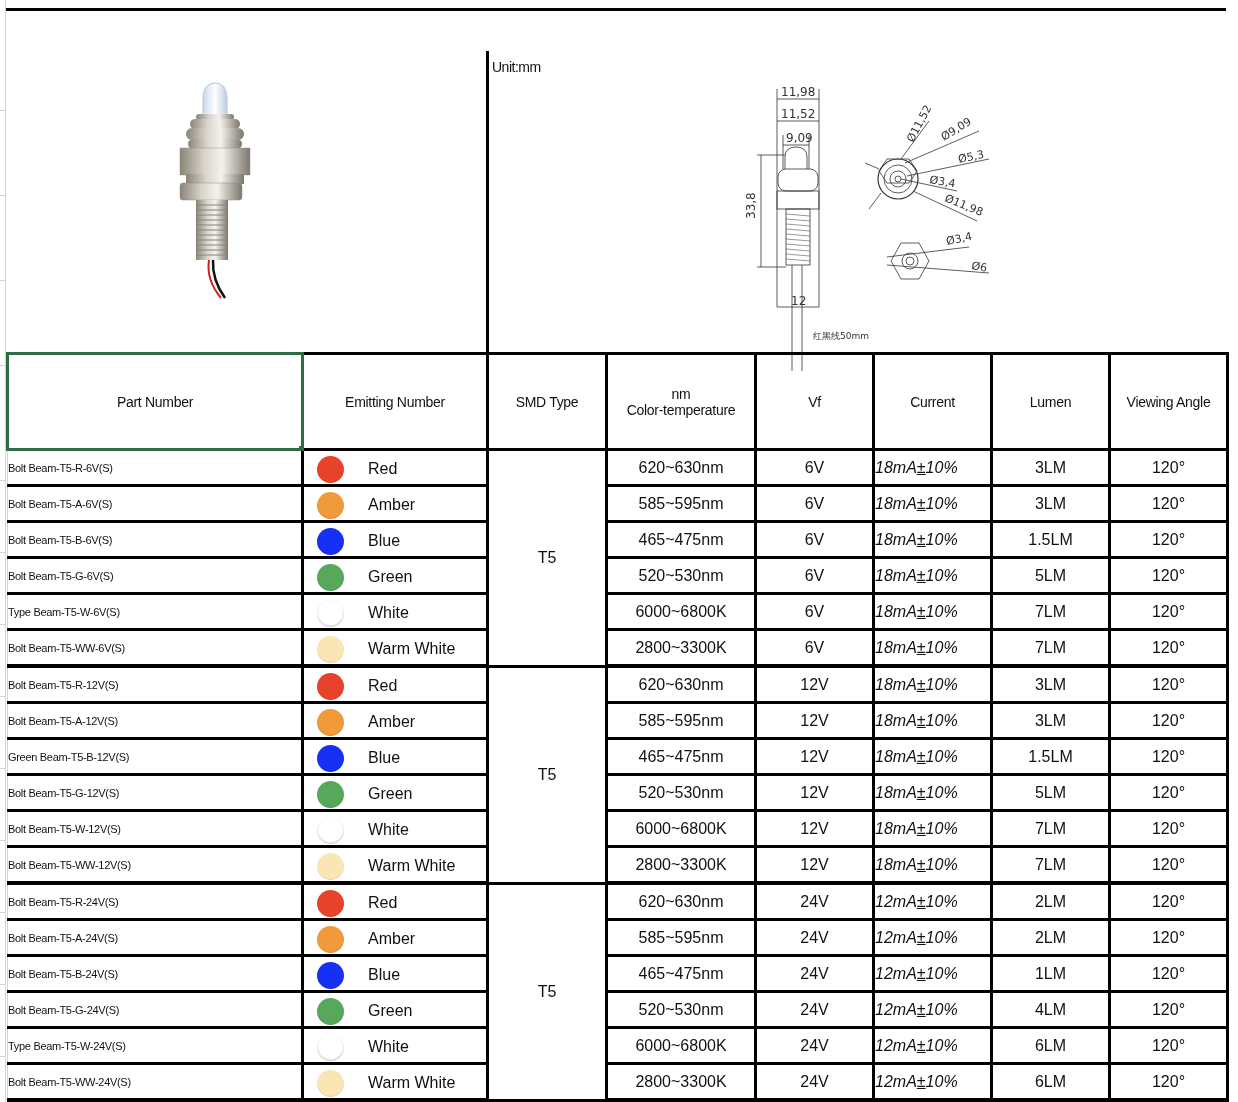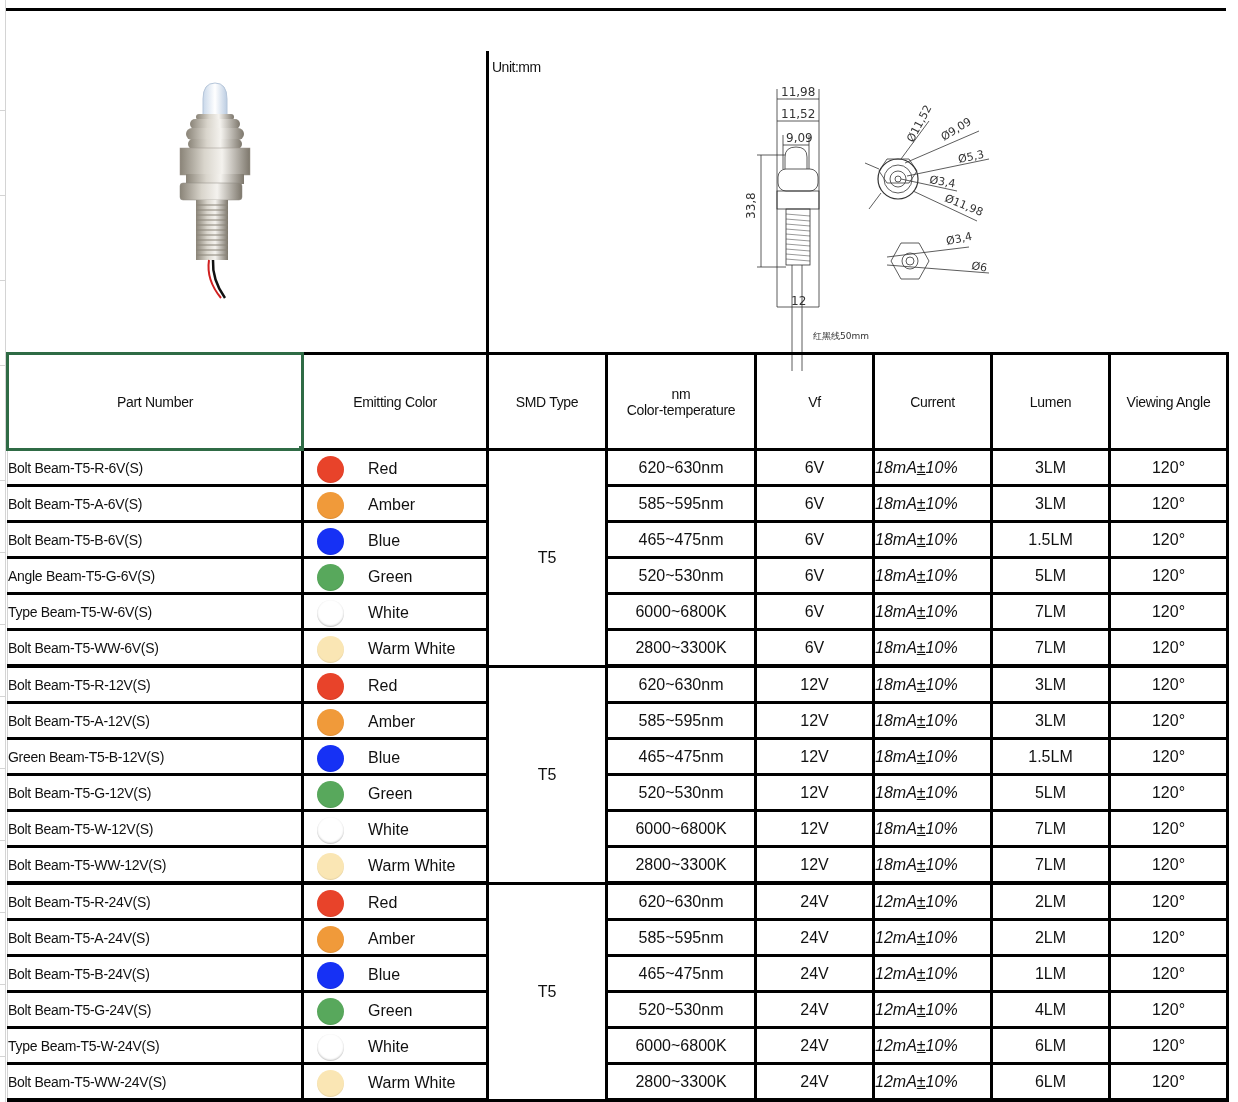--- a/index.html
+++ b/index.html
@@ -17,21 +17,21 @@
                border-left:3px solid #000; border-right:3px solid #000; box-sizing:border-box;margin-top:40px; }
   .unit { position:absolute; left:3px; top:8px; font-size:14px; letter-spacing:-0.5px; }
 
   
   table.spec { position:absolute; left:6px; top:352px; border-collapse:collapse; table-layout:fixed; }
   table.spec td, table.spec th { padding:0; overflow:hidden; white-space:nowrap; }
   th { font-weight:normal; font-size:14px; height:93px; border:3px solid #000; text-align:center; vertical-align:middle; letter-spacing:-0.3px; }
   th.sel { border:3px solid #2f6b45; position:relative; }
   th.sel::after { content:""; position:absolute; right:-6px; bottom:-6px; width:8px; height:8px; background:#2f6b45; }
   td { height:33px; font-size:16px; border-bottom:3px solid #000; }
-  td.pn { font-size:14px; padding-left:13px; border-left:1px solid #d4d4d4; letter-spacing:-0.3px; }
+  td.pn { font-size:11px; padding-left:13px; border-left:1px solid #d4d4d4; letter-spacing:-0.3px; }
   td.color { border-left:3px solid #000; border-right:3px solid #000; position:relative;margin-left:36px; }
   td.color .dot { position:absolute; left:13px; top:5px; width:27px; height:27px; border-radius:50%; }
   td.color .lbl { position:absolute; left:64px; top:9px; }
   td.smd { border-right:3px solid #000; text-align:center; font-size:16px; border-bottom:3px solid #000; }
   td.c { text-align:center; border-right:3px solid #000; padding-top:6px; }
   td.cur { text-align:left; border-right:3px solid #000; padding-top:6px; padding-left:2px;font-style:italic; }
   td.first-data { border-left:3px solid #000; }
   .pm { text-decoration:underline; }
   tr.group-end td { border-bottom:4px solid #000; }
 </style>
@@ -180,21 +180,21 @@
       <col style="width:119px">
       <col style="width:149px">
     <col style="width:118px">
       <col style="width:118px">
       <col style="width:118px">
       <col style="width:118px">
   </colgroup>
   <thead>
     <tr>
       <th class="sel"><span>Part Number</span></th>
-      <th><span>Emitting Color</span></th>
+      <th><span>Emitting Number</span></th>
       <th><span>SMD Type</span></th>
       <th><span>nm</span><br><span>Color-temperature</span></th>
       <th><span>Vf</span></th>
       <th><span>Current</span></th>
       <th><span>Lumen</span></th>
       <th><span>Viewing Angle</span></th>
     </tr>
   </thead>
   <tbody id="tbody">
       <tr>
@@ -228,21 +228,21 @@
           <span class="dot" style="background: rgb(22, 49, 245); box-shadow: rgba(0, 0, 0, 0.08) 0px -1px 1px inset;"></span>
           <span class="lbl">Blue</span>
         </td>
         <td class="c first-data"><span>465~475nm</span></td>
         <td class="c"><span>6V</span></td>
         <td class="cur"><span>18mA</span><span class="pm">±</span><span>10%</span></td>
         <td class="c"><span>1.5LM</span></td>
         <td class="c"><span>120°</span></td>
       </tr>
       <tr>
-        <td class="pn"><span>Angle Beam-T5-G-6V(S)</span></td>
+        <td class="pn"><span>Bolt Beam-T5-G-6V(S)</span></td>
         <td class="color">
           <span class="dot" style="background: rgb(88, 168, 92); box-shadow: rgba(0, 0, 0, 0.08) 0px -1px 1px inset;"></span>
           <span class="lbl">Green</span>
         </td>
         <td class="c first-data"><span>520~530nm</span></td>
         <td class="c"><span>6V</span></td>
         <td class="cur"><span>18mA</span><span class="pm">±</span><span>10%</span></td>
         <td class="c"><span>5LM</span></td>
         <td class="c"><span>120°</span></td>
       </tr>

